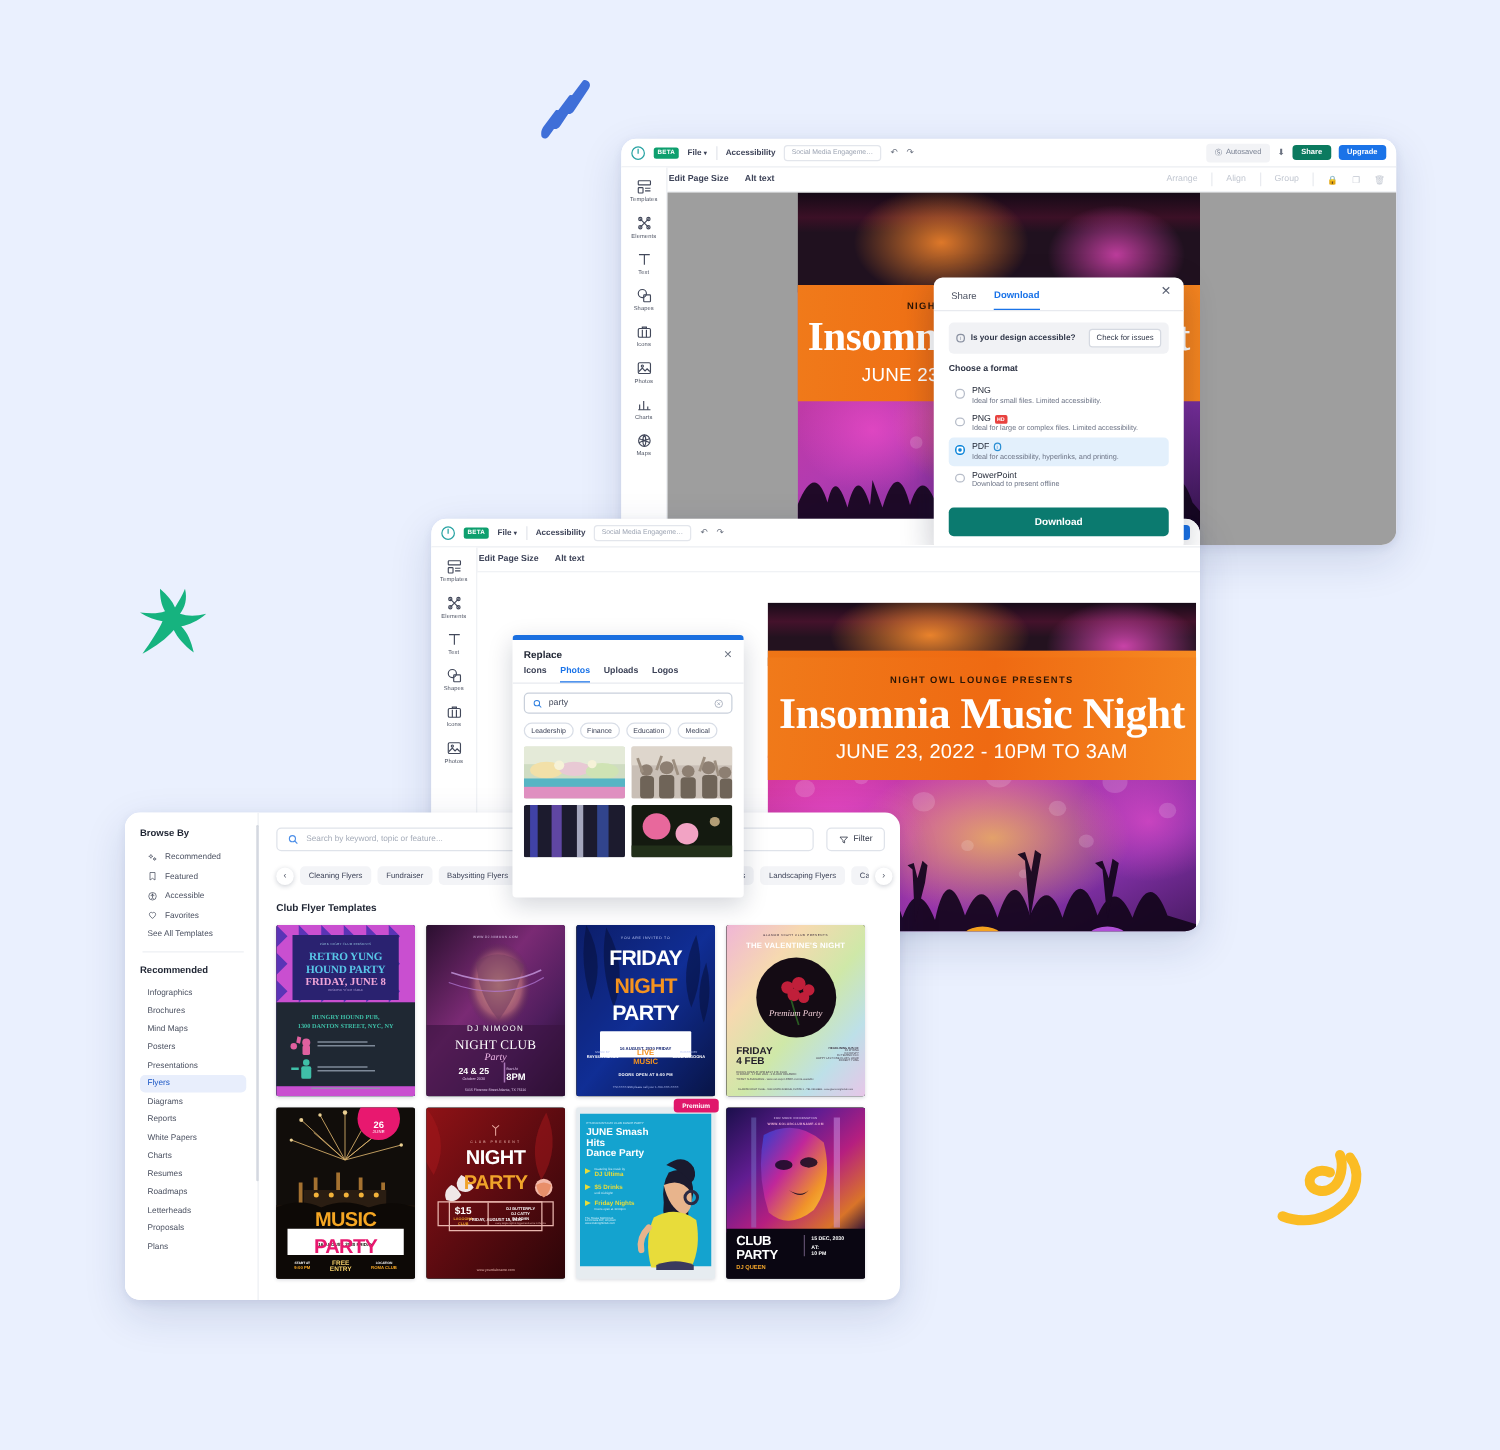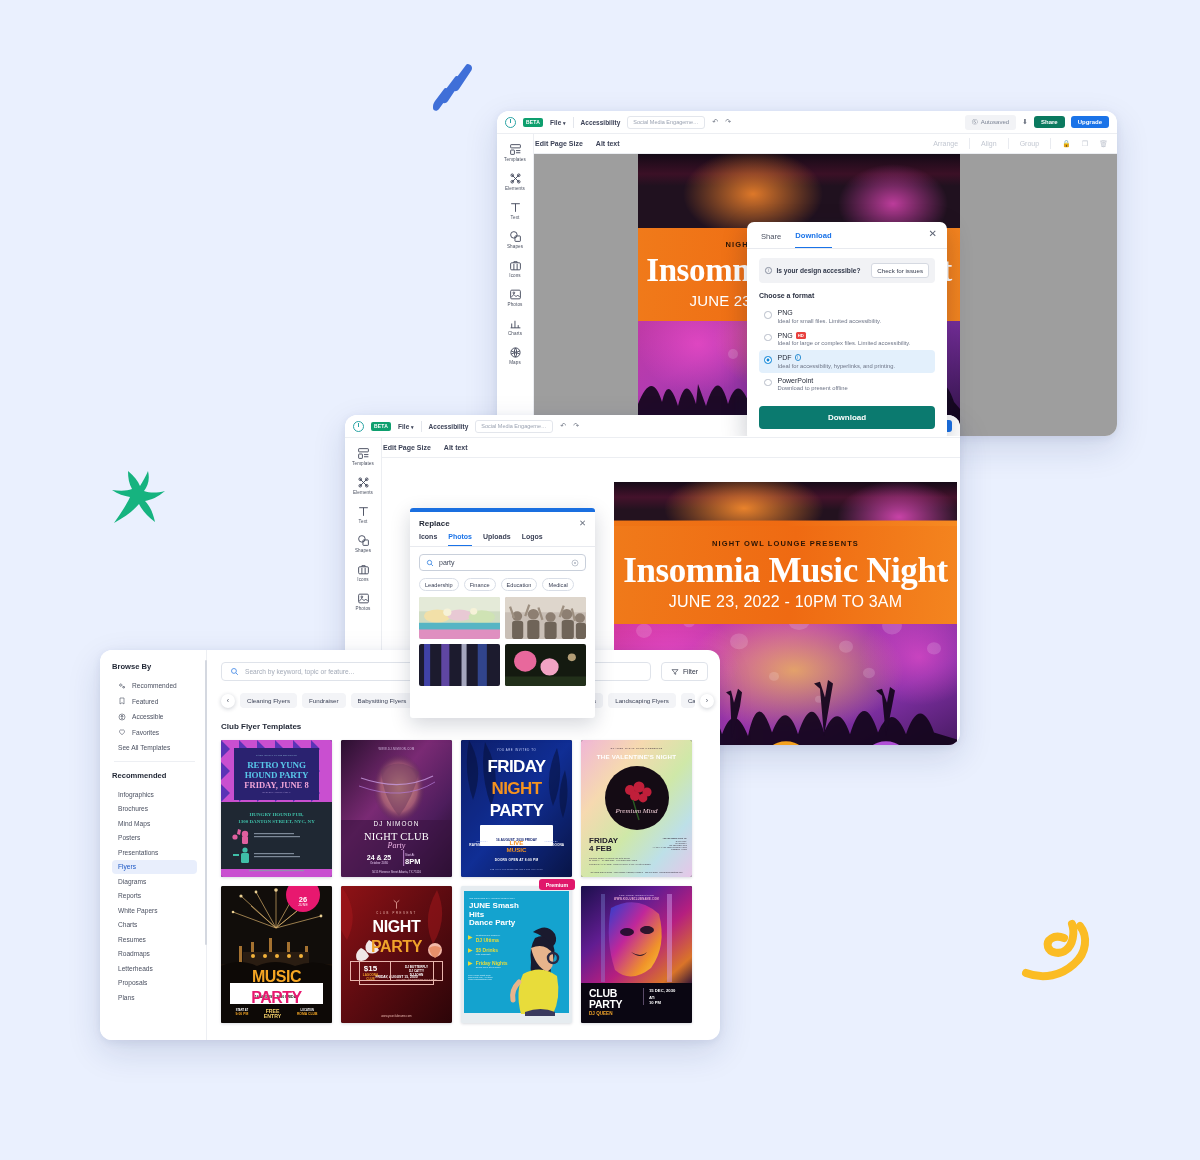--- a/index.html
+++ b/index.html
@@ -1022,21 +1022,21 @@
               <circle cx="49" cy="50" r="5"></circle>
               <circle cx="58" cy="47" r="5.5"></circle>
               <circle cx="66" cy="52" r="4.6"></circle>
               <circle cx="54" cy="56" r="5"></circle>
               <circle cx="62" cy="58" r="4.4"></circle>
             </g>
           <path d="M52 60 q4 14 6 20" stroke="#2a5a22" stroke-width="1.4" fill="none"></path>
         </svg>
         <div class="tt" style="top:7px;font-size:2.4px;color:#3a2a3a;letter-spacing:.5px">GLAMOR NIGHT CLUB PRESENTS</div>
         <div class="tt" style="top:13px;font-size:6.2px;color:#fff;font-weight:700;letter-spacing:.2px">THE VALENTINE'S NIGHT</div>
-        <div class="tt ser" style="top:67px;font-size:7px;color:#f2cfd8;font-style:italic">Premium Mind</div>
+        <div class="tt ser" style="top:67px;font-size:7px;color:#f2cfd8;font-style:italic">Premium Party</div>
         <div style="position:absolute;left:8px;top:97px">
           <div style="font-size:8px;color:#23202b;font-weight:700;line-height:1.05">FRIDAY</div>
           <div style="font-size:8px;color:#23202b;font-weight:700;line-height:1.05">4 FEB</div>
           <div style="font-size:2.2px;color:#4a4350;margin-top:3px">DOORS OPEN AT 8PM EAST 24th CLUB</div>
           <div style="font-size:2.2px;color:#4a4350">11 FRIDAY - 14 FEB 2031 - 3 FLOOR ORLANDO</div>
           <div style="font-size:2.2px;color:#4a4350;margin-top:2px">TICKET IS AVAILABLE - www.our-super-PARK-events-available</div>
         </div>
         <div style="position:absolute;right:5px;top:97px;text-align:right">
           <div style="font-size:2.4px;color:#3b3442;font-weight:700">HEADLINING DJS OF</div>
           <div style="font-size:2.2px;color:#4a4350">DJ MYRNA</div>

